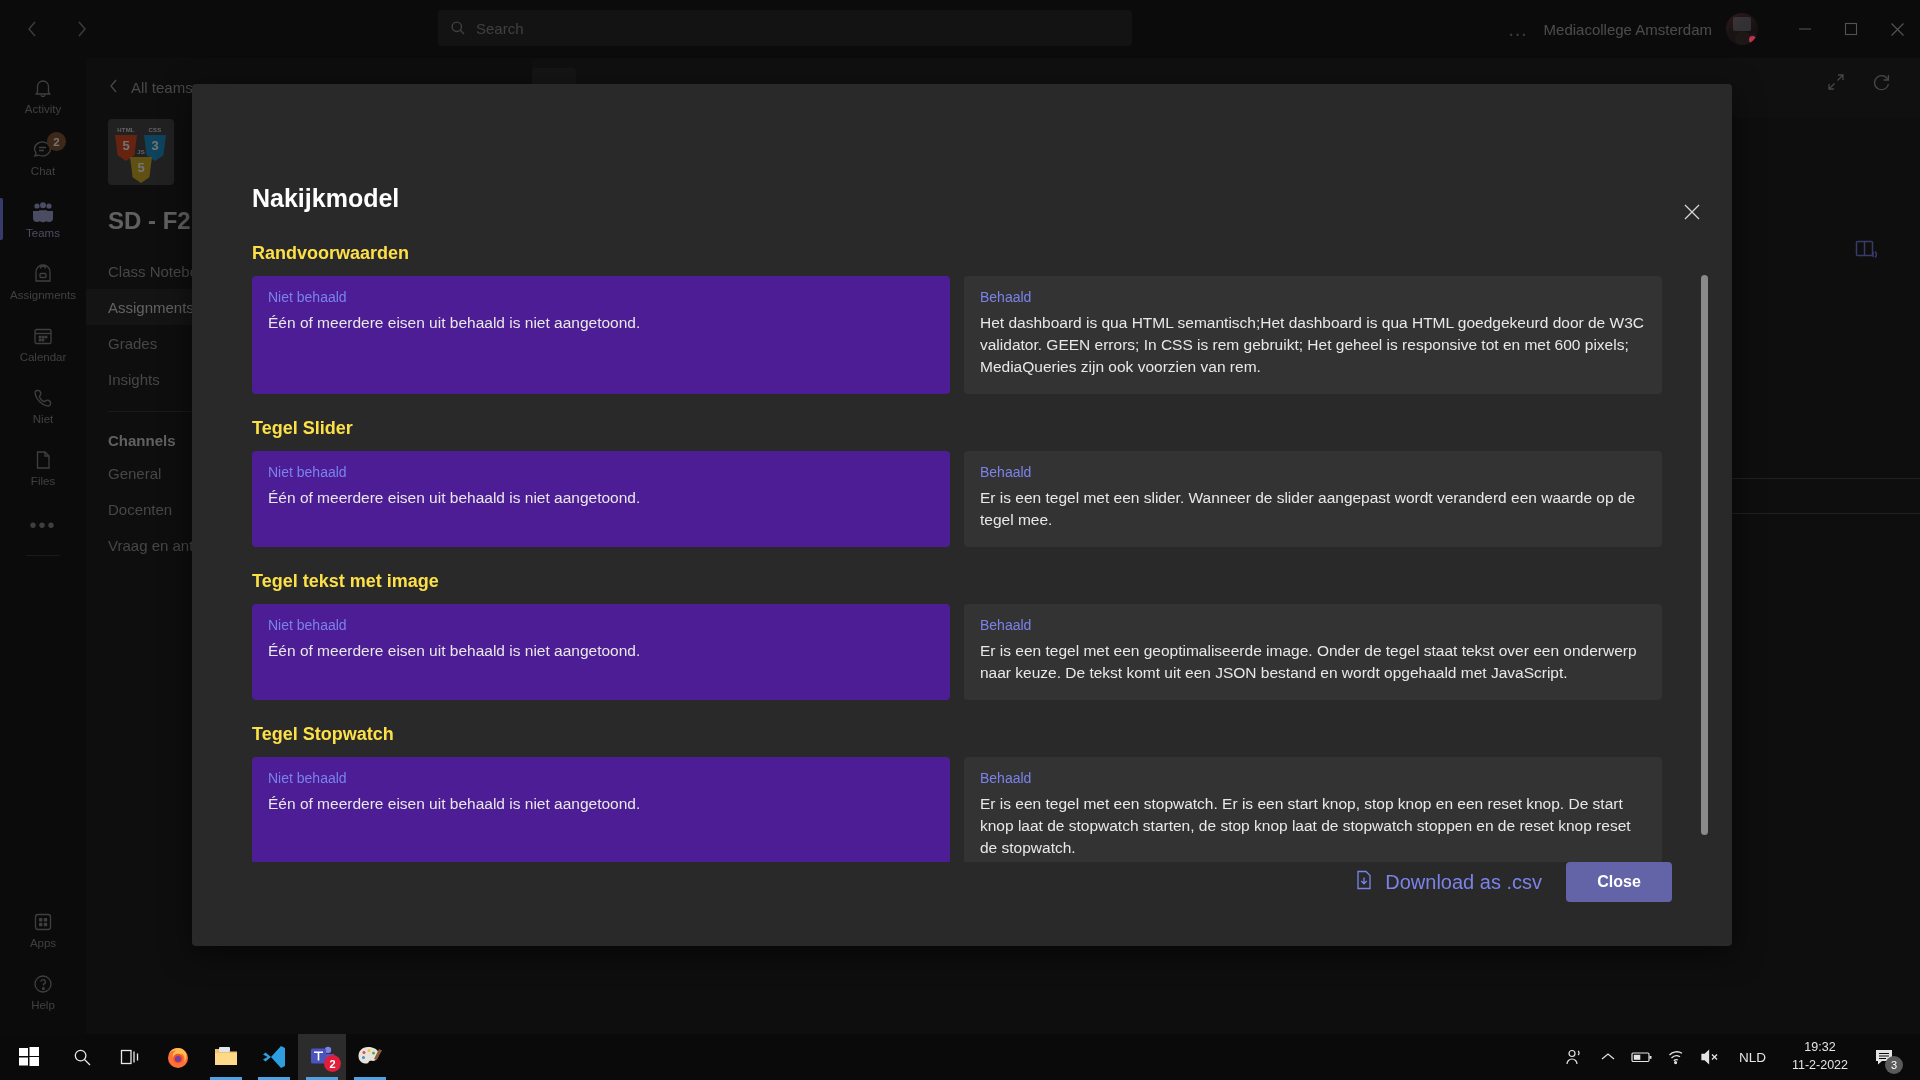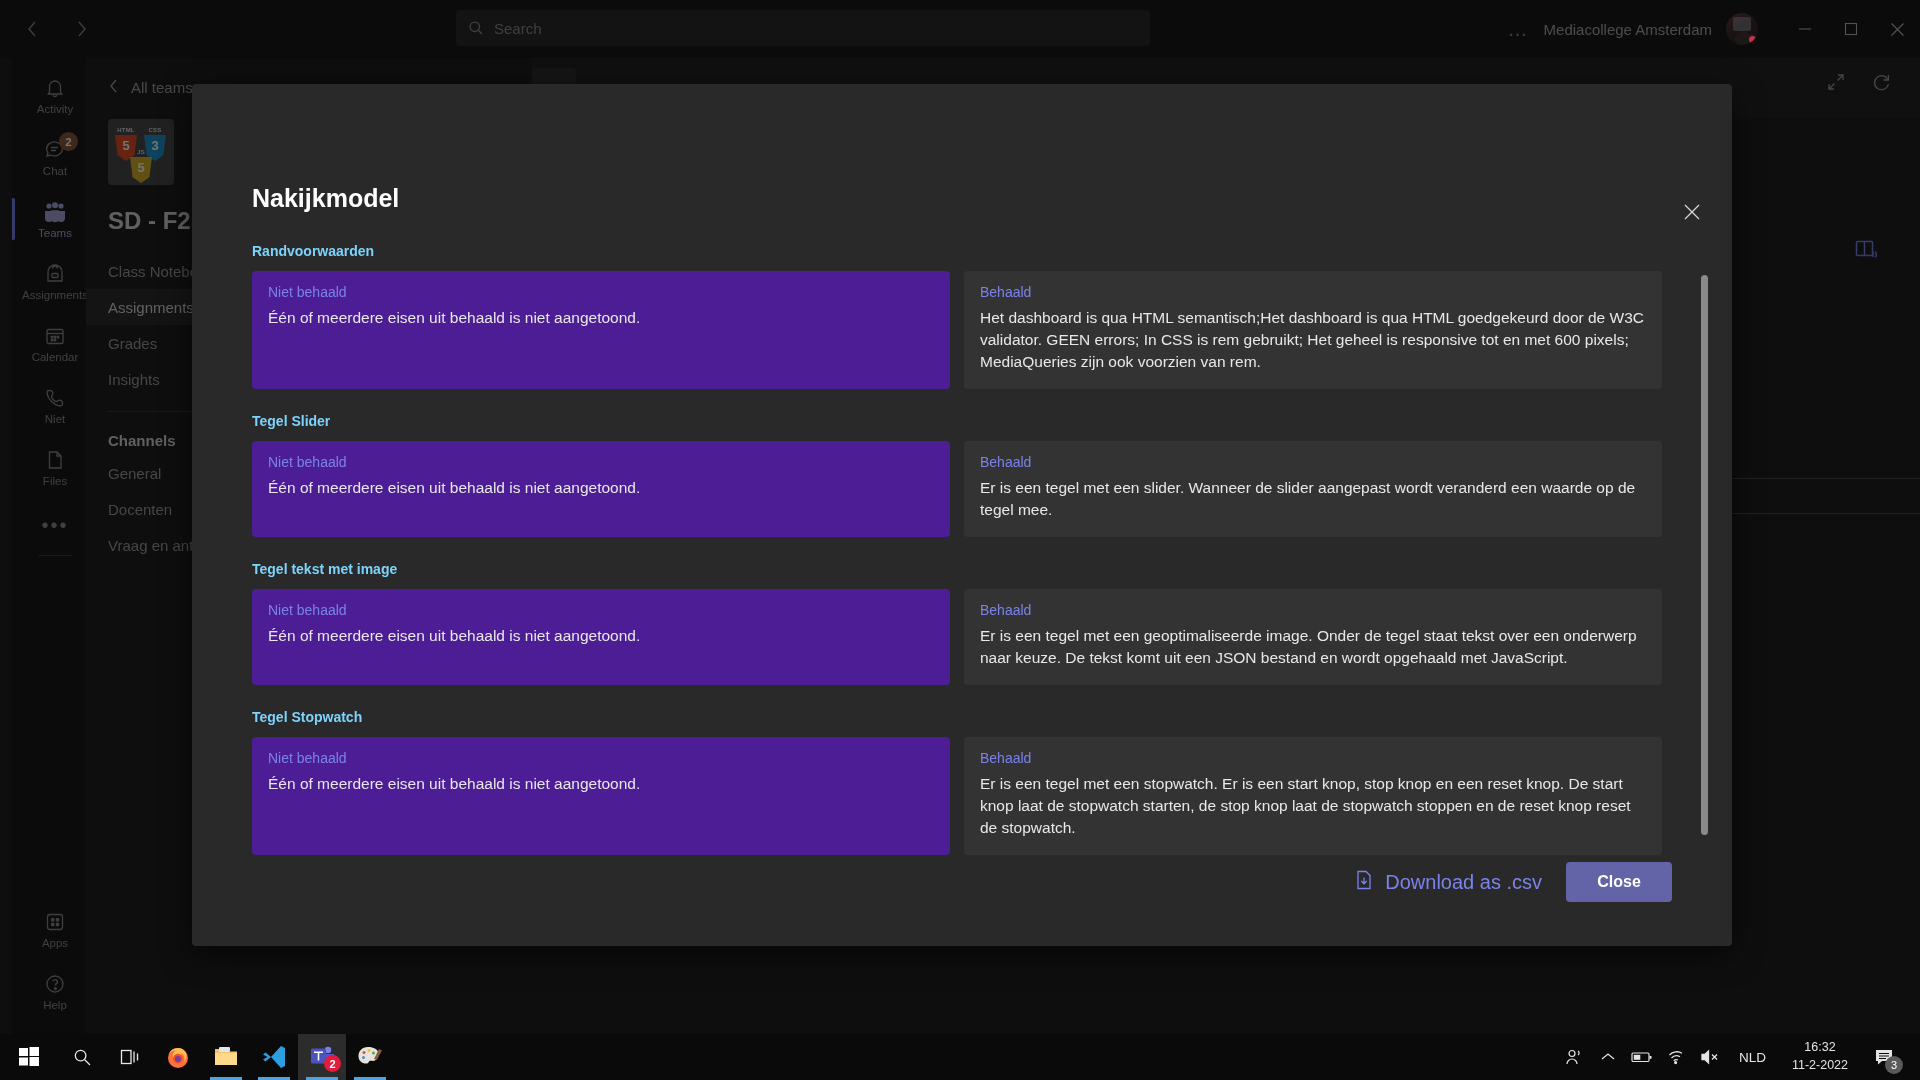--- a/index.html
+++ b/index.html
@@ -22,21 +22,21 @@
     background: #1a1a1a;
     display: flex; align-items: center;
   }
   .nav-arrows { display: flex; gap: 14px; margin-left: 14px; }
   .nav-btn {
     width: 36px; height: 36px;
     display: flex; align-items: center; justify-content: center;
     color: #8a8886; font-size: 19px; border-radius: 4px;
   }
   .search-wrap {
-    position: absolute; left: 456px; top: 10px;
+    position: absolute; left: 438px; top: 10px;
     width: 694px; height: 36px;
     background: #2b2b2b; border-radius: 4px;
     display: flex; align-items: center; padding: 0 12px;
   }
   .search-icon { color: #8e8e8e; margin-right: 10px; display:flex; }
   .search-text { color: #8c8c8c; font-size: 15px; }
   .tb-right {
     position: absolute; right: 0; top: 0; height: 58px;
     display: flex; align-items: center;
   }
@@ -64,21 +64,21 @@
     background: #c4314b; border: 2px solid #1a1a1a; z-index: 3;
   }
   .win-btn {
     width: 46px; height: 58px;
     display: flex; align-items: center; justify-content: center;
     color: #b5b5b5;
   }
 
   
   .rail {
-    position: absolute; left: 12px; top: 58px;
+    position: absolute; left: 0; top: 58px;
     width: 86px; height: 976px;
     background: #1a1a1a;
     display: flex; flex-direction: column; align-items: center;
     padding-top: 6px;
   }
   .rail-item {
     position: relative;
     width: 86px; height: 62px;
     display: flex; flex-direction: column; align-items: center; justify-content: center;
     color: #8d8d8d; gap: 3px;
@@ -193,21 +193,21 @@
   }
   .modal-scroll {
     position: relative;
     margin: 30px 0 0 0;
     height: 630px;
     overflow: hidden;
     padding: 0 70px 0 60px;
   }
   .section { margin-bottom: 24px; }
   .section-title {
-    color: #7dd3fc; font-size: 14px; font-weight: bold;
+    color: #fde047; font-size: 18px; font-weight: bold;
     margin-bottom: 12px;
   }
   .crit-row { display: flex; gap: 14px; }
   .crit-card {
     border-radius: 4px;
     padding: 13px 16px 16px 16px;
     flex: 1 1 0;
   }
   .crit-card.notmet { background: #4c1d95; }
   .crit-card.met { background: #333333; }
@@ -718,21 +718,21 @@
           </svg>
       </div>
       <div class="tray-ic">
         <svg width="20" height="16" viewBox="0 0 20 16" fill="none" stroke="currentColor" stroke-width="1.3">
             <path d="M2 5.5 H4.8 L8.5 2 V14 L4.8 10.5 H2Z" fill="currentColor"></path>
             <path d="M12 5.5 L17 10.5 M17 5.5 L12 10.5"></path>
           </svg>
       </div>
       <div class="tray-lang">NLD</div>
       <div class="tray-clock">
-        <div>16:32</div>
+        <div>19:32</div>
         <div>11-2-2022</div>
       </div>
       <div class="tray-notif">
         <svg width="20" height="18" viewBox="0 0 20 18" fill="#e4e4e4">
             <path d="M2 2 H18 V13 H8 L4 16.5 V13 H2Z"></path>
             <path d="M5 5.5 H15 M5 8 H15 M5 10.5 H12" stroke="#0a0a0a" stroke-width="1.2"></path>
           </svg>
         <span class="notif-badge">3</span>
       </div>
     </div>

